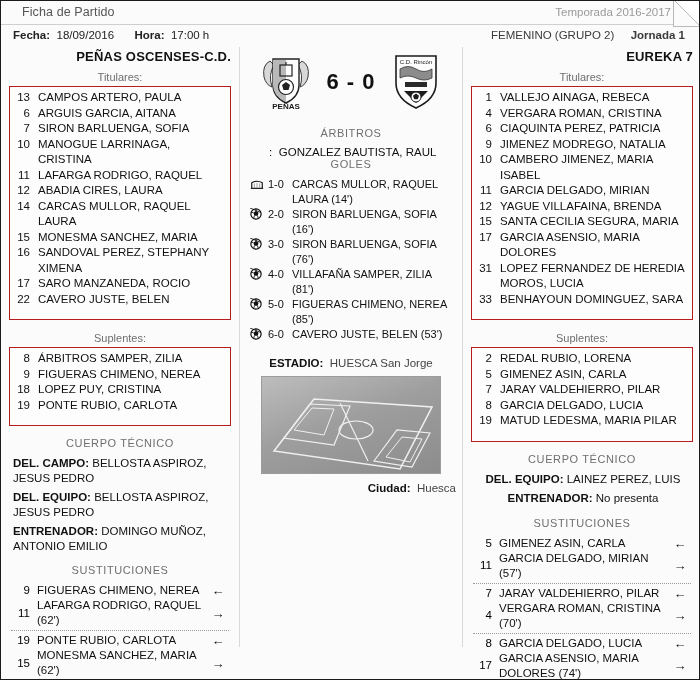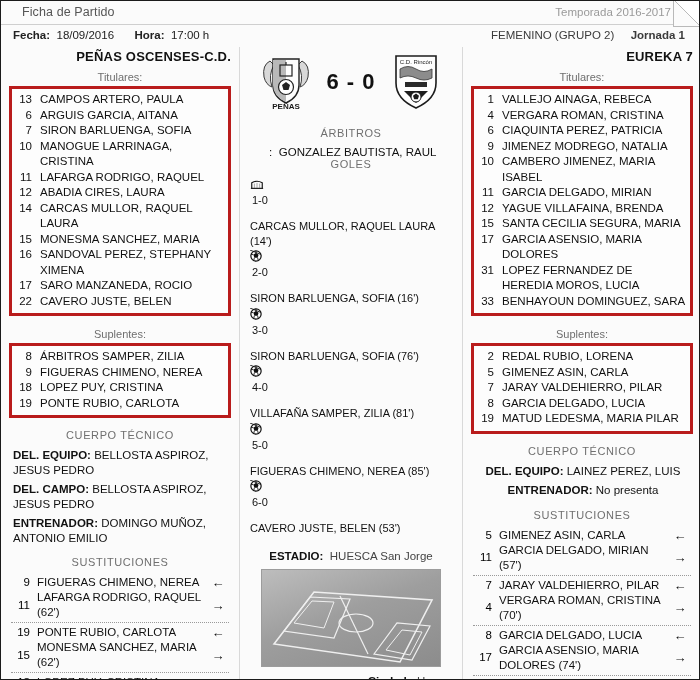--- a/index.html
+++ b/index.html
@@ -67,22 +67,22 @@
   }
   .sec-label {
     text-align: center; font-size: 11px; color: #6f6f6f;
     margin: 0 0 3px 0;
   }
   .sec-head {
     text-align: center; font-size: 11px; color: #6f6f6f;
     letter-spacing: .6px; margin: 11px 0 7px 0; font-weight: normal;
   }
   .roster {
-    border: 3px solid #b91c1c; background: #fdfdfd;
-    padding: 3px 4px 4px 2px;
+    border: 1px solid #b91c1c; background: #fdfdfd;
+    padding: 3px 4px 12px 2px;
   }
   .prow { display: flex; align-items: flex-start; line-height: 15.5px; }
   .prow .num {
     width: 26px; flex: 0 0 26px; text-align: right; padding-right: 8px;
     font-size: 11.5px; color: #111;
   }
   .prow .nm { font-size: 11.5px; color: #111; }
 
   
   .staff { font-size: 11.5px; color: #111; line-height: 14.5px; margin: 0 2px 5px 4px; }
@@ -100,21 +100,21 @@
 
   
   .scorebar { display: flex; align-items: center; justify-content: center; gap: 12px; margin: 4px 0 2px 0; }
   .crest { width: 56px; height: 62px; position: relative; }
   .score { font-size: 22px; font-weight: bold; color: #111; letter-spacing: 1px; }
 
   .ref-line { text-align: center; font-size: 11.5px; color: #111; margin-top: 2px; }
   .ref-line .colon { display: inline-block; width: 10px; color: #111; }
 
   .goals { margin: 2px 2px 0 4px; }
-  .grow { display: flex; align-items: flex-start; line-height: 14.5px; margin-bottom: 1px; flex-direction: column; }
+  .grow { display: flex; align-items: flex-start; line-height: 14.5px; margin-bottom: 1px; }
   .gicon { width: 16px; flex: 0 0 16px; padding-top: 1px; }
   .gsc { width: 26px; flex: 0 0 26px; font-size: 11px; color: #111; padding-left: 2px; }
   .gnm { font-size: 11px; color: #111; }
 
   .estadio { text-align: center; font-size: 11.5px; margin: 14px 0 7px 0; color: #444; }
   .estadio b { color: #111; font-weight: bold; }
   .pitch {
     width: 180px; height: 98px; margin: 0 auto;
     background: #a8a8a8; position: relative; overflow: hidden;
     border: 1px solid #9c9c9c;
@@ -220,22 +220,22 @@
             <span class="nm">LOPEZ PUY, CRISTINA</span>
           </div>
           <div class="prow">
             <span class="num">19</span>
             <span class="nm">PONTE RUBIO, CARLOTA</span>
           </div>
         </div>
 
       <div class="sec-head">CUERPO TÉCNICO</div>
       <div class="staff" id="home-staff">
+          <div class="r"><b>DEL. CAMPO:</b> <span>BELLOSTA ASPIROZ, JESUS PEDRO</span></div>
           <div class="r"><b>DEL. EQUIPO:</b> <span>BELLOSTA ASPIROZ, JESUS PEDRO</span></div>
-          <div class="r"><b>DEL. CAMPO:</b> <span>BELLOSTA ASPIROZ, JESUS PEDRO</span></div>
           <div class="r"><b>ENTRENADOR:</b> <span>DOMINGO MUÑOZ, ANTONIO EMILIO</span></div>
         </div>
 
       <div class="sec-head">SUSTITUCIONES</div>
       <div class="subs" id="home-substitutions">
           <div class="subpair">
             <div class="srow">
               <span class="num">9</span>
               <span class="nm">FIGUERAS CHIMENO, NEREA</span>
               <span class="arr">←</span>

